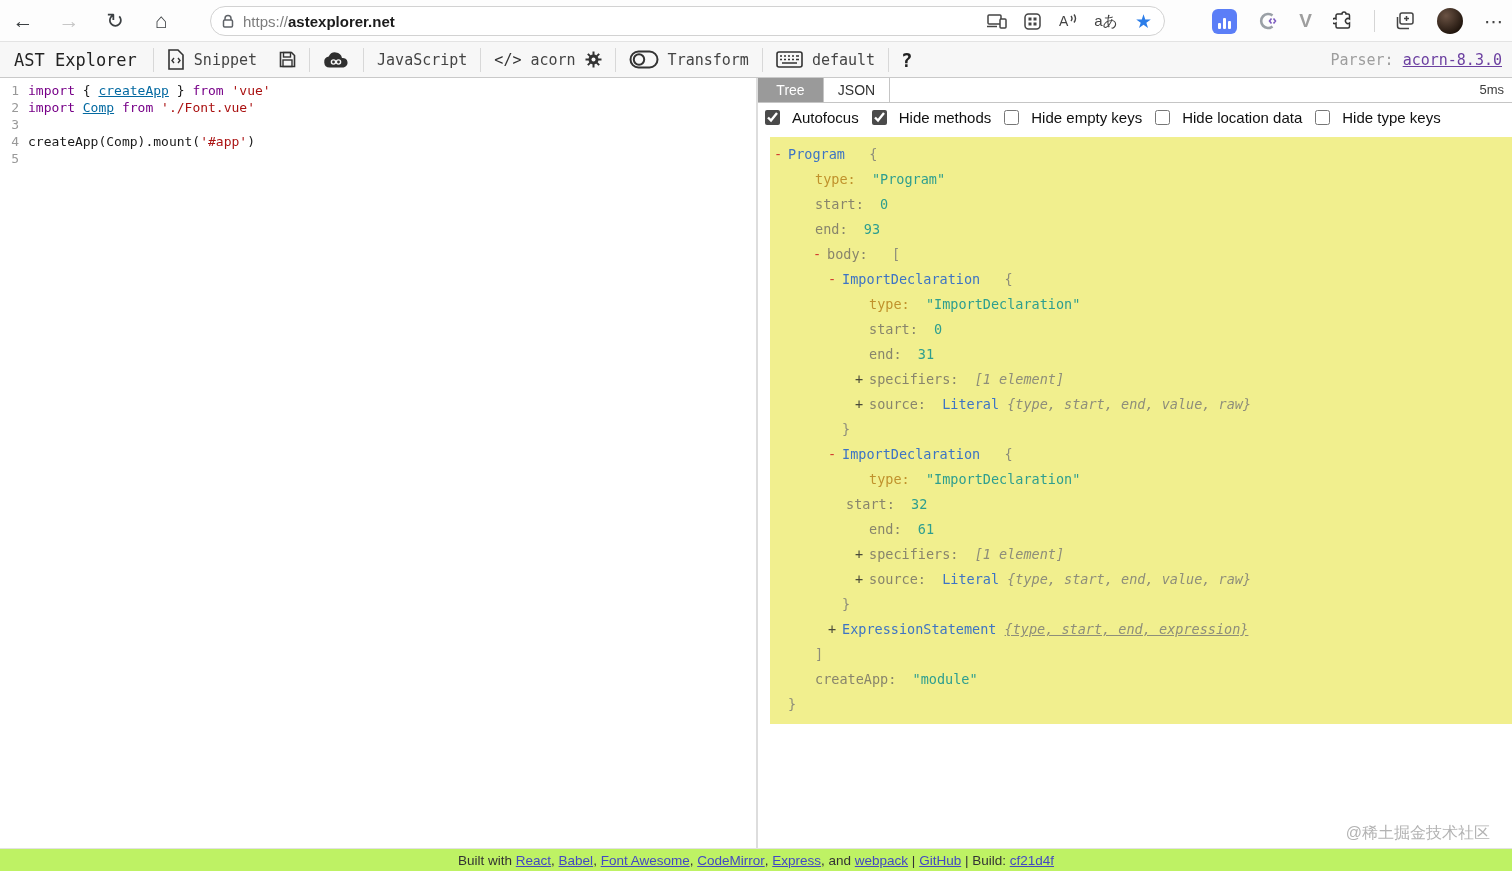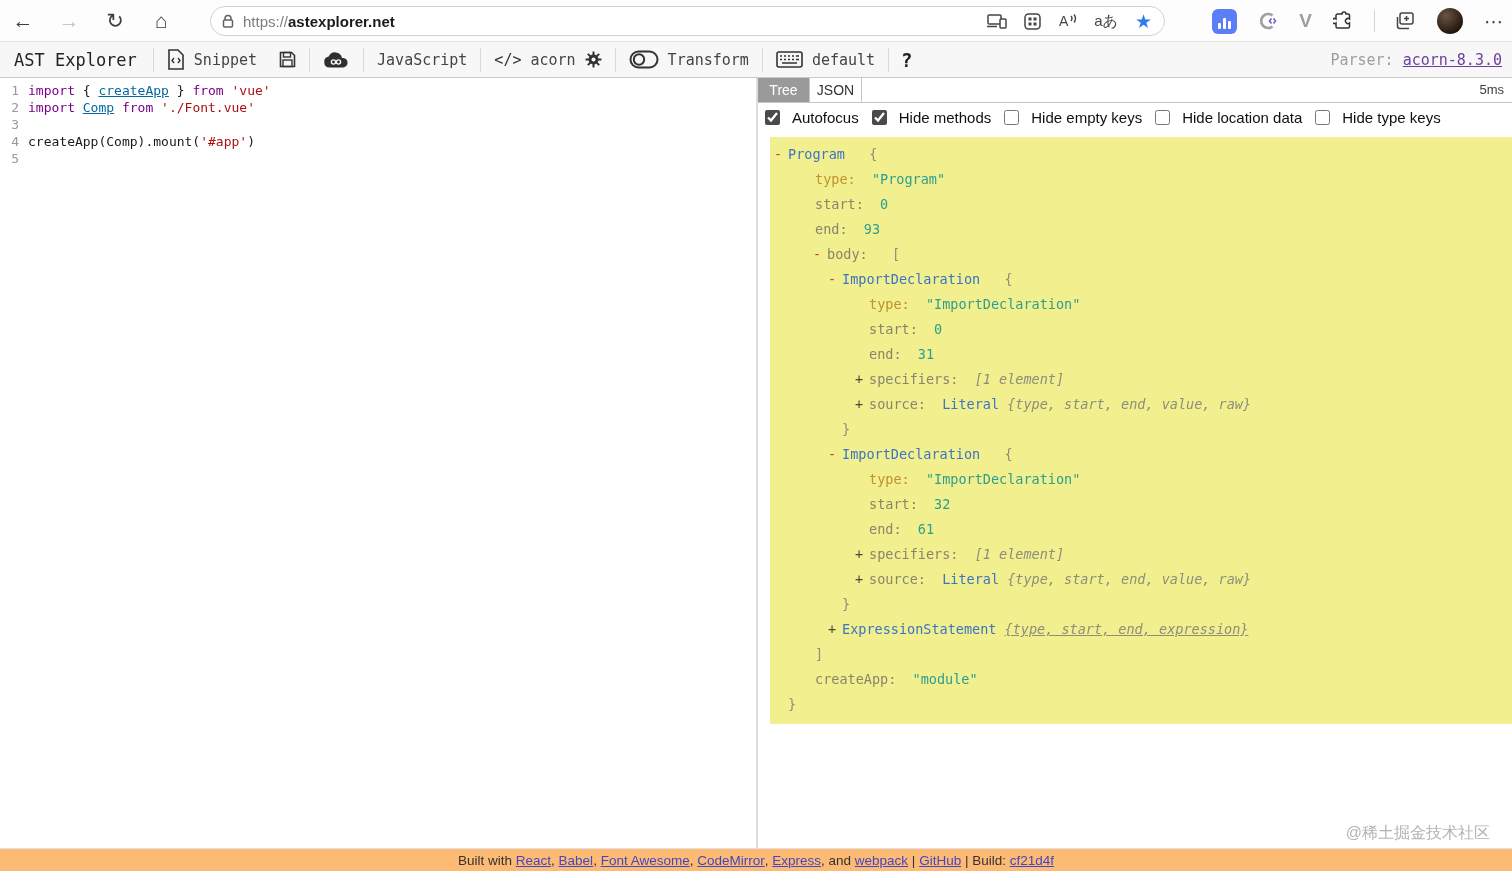--- a/index.html
+++ b/index.html
@@ -59,21 +59,21 @@
   .editor-pane { width:758px; border-right:2px solid #ddd; background:#fff; padding-top:4px; cursor:text; }
   .cm-line { display:flex; font-family:"DejaVu Sans Mono", monospace; font-size:13px; line-height:17px; white-space:pre; }
   .cm-gutter { flex:none; width:28px; text-align:right; padding-right:9px; color:#999; }
   .tk-kw  { color:#770088; }
   .tk-def { color:#0369a1;text-decoration:underline; }
   .tk-str { color:#aa1111; }
   .tk-pl  { color:#1a1a1a; }
 
   .output-pane { flex:1; display:flex; flex-direction:column; position:relative; background:#fff; }
   .tab-bar { height:25px; border-bottom:1px solid #c5c5c5; display:flex; font-size:14px; position:relative; flex:none; }
-  .tab { width:52px; display:flex; align-items:center; justify-content:center;
+  .tab { width:66px; display:flex; align-items:center; justify-content:center;
          border-right:1px solid #c5c5c5; background:#fff; color:#333; cursor:pointer; }
   .tab.active { background:#9a9a9a; color:#fff; }
   .timing { position:absolute; right:8px; top:4px; font-size:13px; color:#3c3c3c; }
 
   .options-bar { flex:none; display:flex; align-items:center; gap:13px; padding:6px 0 5px 7px; font-size:15px; color:#101010; }
   .opt { display:flex; align-items:center; gap:12px; cursor:pointer; }
   .opt input { width:15px; height:15px; accent-color:#4a4a4a; margin:0; cursor:pointer; }
 
   .tree-wrap { flex:1; overflow:hidden; }
   .tree-block { margin:6px 0 0 12px; background:#f1ef8e; padding:5px 0 7px 0; }
@@ -84,21 +84,21 @@
   .tn-name    { color:#3d74c4; cursor:pointer; }
   .tn-key     { color:#88856c; }
   .tn-keytype { color:#c0922c; }
   .tn-val     { color:#2e9e8f; }
   .tn-punct   { color:#8e8e7a; }
   .tn-sum     { color:#8e8e7a; font-style:italic; }
   .tn-sumlink { color:#8e8e7a; font-style:italic; text-decoration:underline; cursor:pointer; }
 
   
   .footer {
-    position:absolute; left:0; right:0; bottom:0; height:23px; background:#fdba74;
+    position:absolute; left:0; right:0; bottom:0; height:23px; background:#bef264;
     border-top:1px solid #e2e2e2; display:flex; align-items:center; justify-content:center;
     font-size:13.5px; color:#333; white-space:pre;
   }
   .f-link { color:#4348c2; text-decoration:underline; cursor:pointer; }
   .watermark { position:absolute; right:22px; bottom:27px; font-size:16px; color:#b3b3b3; }
 
   svg { display:block; }
 </style>
 </head>
 <body>
@@ -307,21 +307,21 @@
           <div class="tree-line" style="padding-left: 43px;"><span class="tg minus">-</span><span class="tn-key">body:</span><span class="tn-punct">   [</span></div>
           <div class="tree-line" style="padding-left: 58px;"><span class="tg minus">-</span><span class="tn-name">ImportDeclaration</span><span class="tn-punct">   {</span></div>
           <div class="tree-line" style="padding-left: 85px;"><span class="tg"></span><span class="tn-keytype">type:</span><span class="tn-punct">  </span><span class="tn-val">"ImportDeclaration"</span></div>
           <div class="tree-line" style="padding-left: 85px;"><span class="tg"></span><span class="tn-key">start:</span><span class="tn-punct">  </span><span class="tn-val">0</span></div>
           <div class="tree-line" style="padding-left: 85px;"><span class="tg"></span><span class="tn-key">end:</span><span class="tn-punct">  </span><span class="tn-val">31</span></div>
           <div class="tree-line" style="padding-left: 85px;"><span class="tg plus">+</span><span class="tn-key">specifiers:</span><span class="tn-punct">  </span><span class="tn-sum">[1 element]</span></div>
           <div class="tree-line" style="padding-left: 85px;"><span class="tg plus">+</span><span class="tn-key">source:</span><span class="tn-punct">  </span><span class="tn-name">Literal</span><span class="tn-punct"> </span><span class="tn-sum">{type, start, end, value, raw}</span></div>
           <div class="tree-line" style="padding-left: 58px;"><span class="tg"></span><span class="tn-punct">}</span></div>
           <div class="tree-line" style="padding-left: 58px;"><span class="tg minus">-</span><span class="tn-name">ImportDeclaration</span><span class="tn-punct">   {</span></div>
           <div class="tree-line" style="padding-left: 85px;"><span class="tg"></span><span class="tn-keytype">type:</span><span class="tn-punct">  </span><span class="tn-val">"ImportDeclaration"</span></div>
-          <div class="tree-line" style="padding-left: 85px;"><span class="tg"></span><span class="tn-key">start:</span><span class="tn-punct">  </span><span class="tn-val">32</span></div>
+          <div class="tree-line" style="padding-left: 62px;"><span class="tg"></span><span class="tn-key">start:</span><span class="tn-punct">  </span><span class="tn-val">32</span></div>
           <div class="tree-line" style="padding-left: 85px;"><span class="tg"></span><span class="tn-key">end:</span><span class="tn-punct">  </span><span class="tn-val">61</span></div>
           <div class="tree-line" style="padding-left: 85px;"><span class="tg plus">+</span><span class="tn-key">specifiers:</span><span class="tn-punct">  </span><span class="tn-sum">[1 element]</span></div>
           <div class="tree-line" style="padding-left: 85px;"><span class="tg plus">+</span><span class="tn-key">source:</span><span class="tn-punct">  </span><span class="tn-name">Literal</span><span class="tn-punct"> </span><span class="tn-sum">{type, start, end, value, raw}</span></div>
           <div class="tree-line" style="padding-left: 58px;"><span class="tg"></span><span class="tn-punct">}</span></div>
           <div class="tree-line" style="padding-left: 58px;"><span class="tg plus">+</span><span class="tn-name">ExpressionStatement</span><span class="tn-punct"> </span><span class="tn-sumlink">{type, start, end, expression}</span></div>
           <div class="tree-line" style="padding-left: 31px;"><span class="tg"></span><span class="tn-punct">]</span></div>
           <div class="tree-line" style="padding-left: 31px;"><span class="tg"></span><span class="tn-key">createApp:</span><span class="tn-punct">  </span><span class="tn-val">"module"</span></div>
           <div class="tree-line" style="padding-left: 4px;"><span class="tg"></span><span class="tn-punct">}</span></div>
         </div>
     </div>

